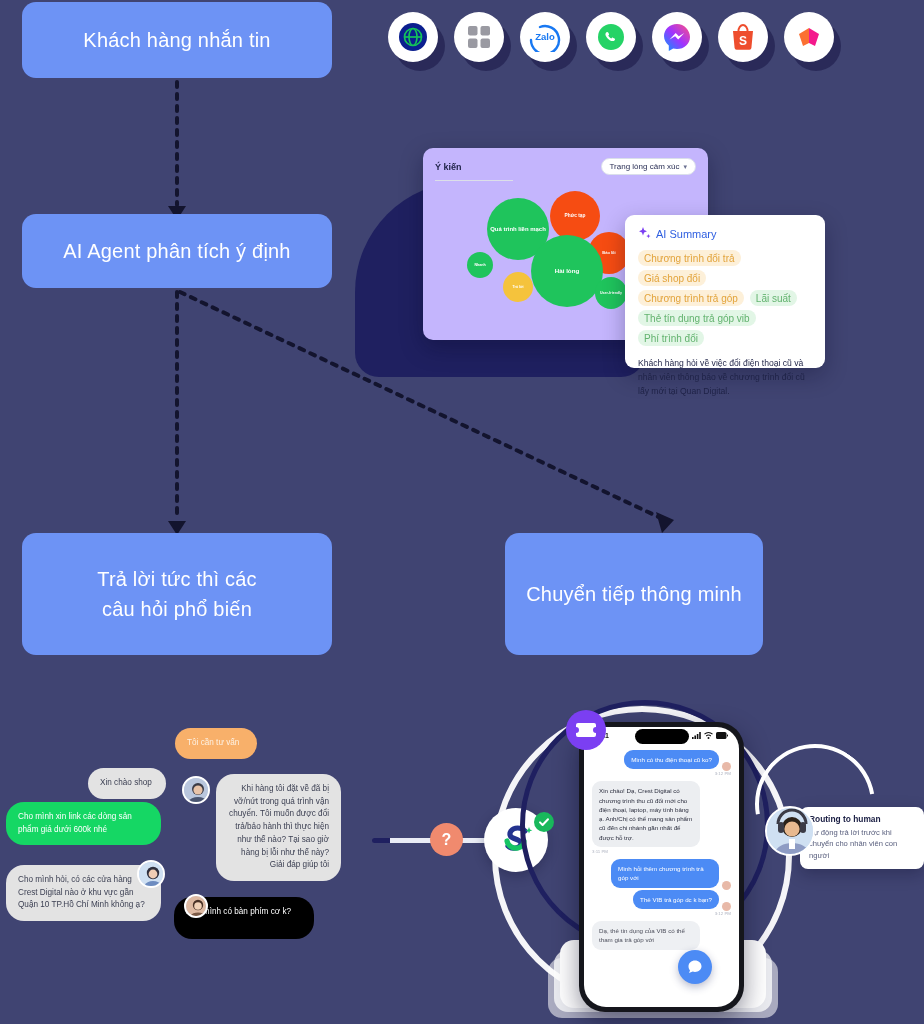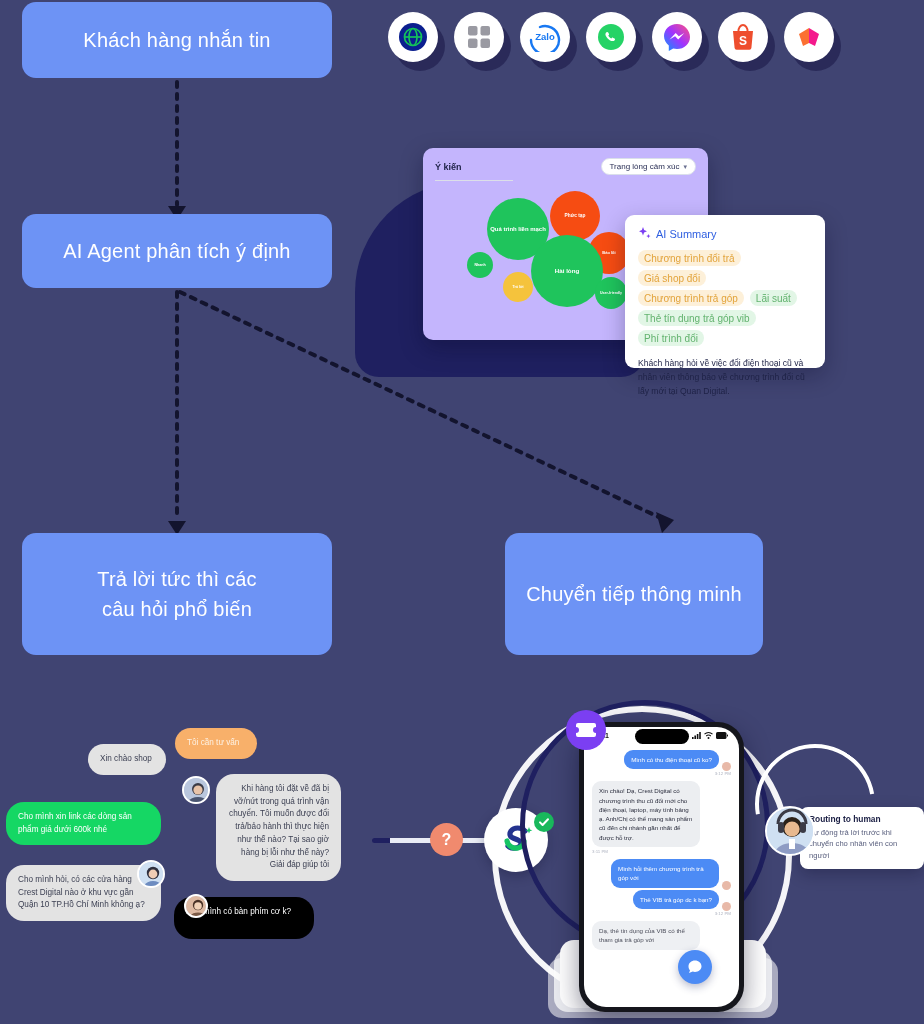--- a/index.html
+++ b/index.html
@@ -349,21 +349,21 @@
         <span class="tag orange">Chương trình đổi trả</span>
         <span class="tag orange">Giá shop đổi</span>
         <span class="tag orange">Chương trình trả góp</span>
         <span class="tag green">Lãi suất</span>
         <span class="tag green">Thẻ tín dụng trả góp vib</span>
         <span class="tag green">Phí trình đổi</span>
       </div>
     <div class="ai-body">Khách hàng hỏi về việc đổi điện thoại cũ và nhân viên thông báo về chương trình đổi cũ lấy mới tại Quan Digital.</div>
   </div>
 
-  <div class="cb grey" style="left:88px; top:744px; width:78px;">
+  <div class="cb grey" style="left:88px; top:768px; width:78px;">
     <span>Xin chào shop</span>
   </div>
   <div class="cb orange" style="left:175px; top:728px; width:82px; text-align:left;">
     <span>Tôi cần tư vấn</span>
   </div>
   <div class="cb green" style="left:6px; top:802px; width:155px;">
     <span>Cho mình xin link các dòng sản phẩm giá dưới 600k nhé</span>
   </div>
   <div class="cb grey" style="left:216px; top:774px; width:125px; text-align:right;">
     <span>Khi hàng tôi đặt về đã bị vỡ/nứt trong quá trình vận chuyển. Tôi muốn được đổi trả/bảo hành thì thực hiện như thế nào? Tại sao giờ hàng bị lỗi như thế này? Giải đáp giúp tôi</span>

